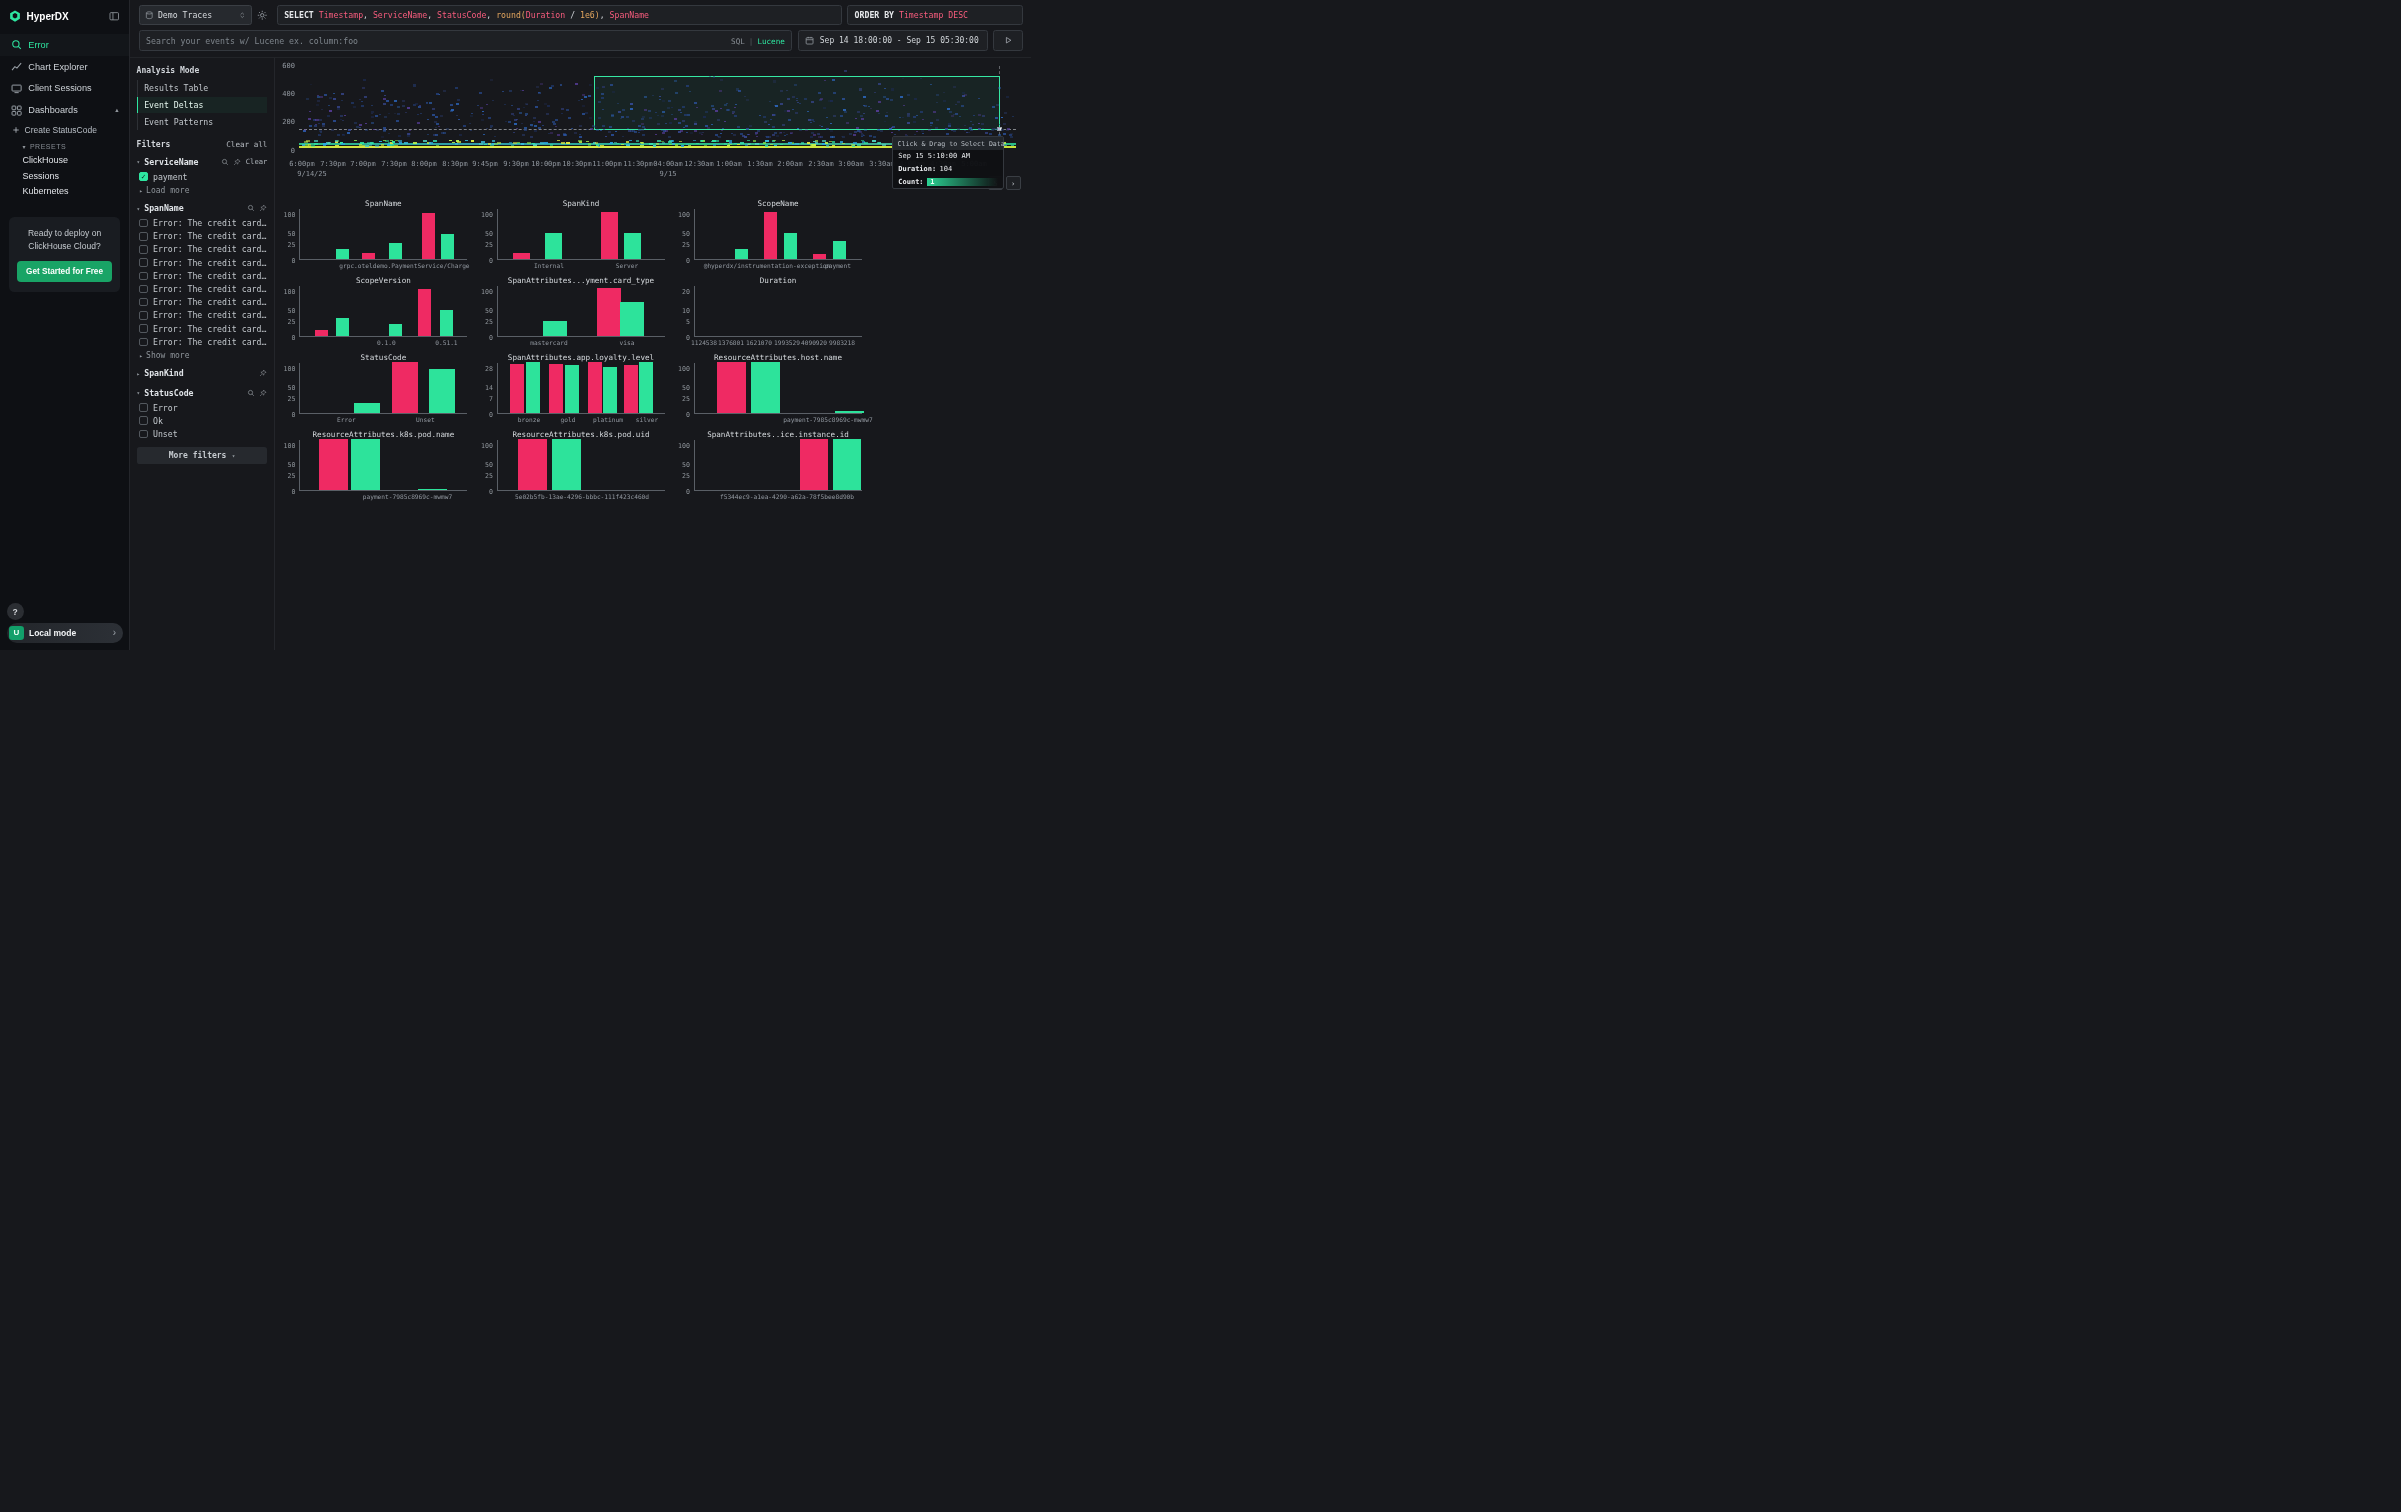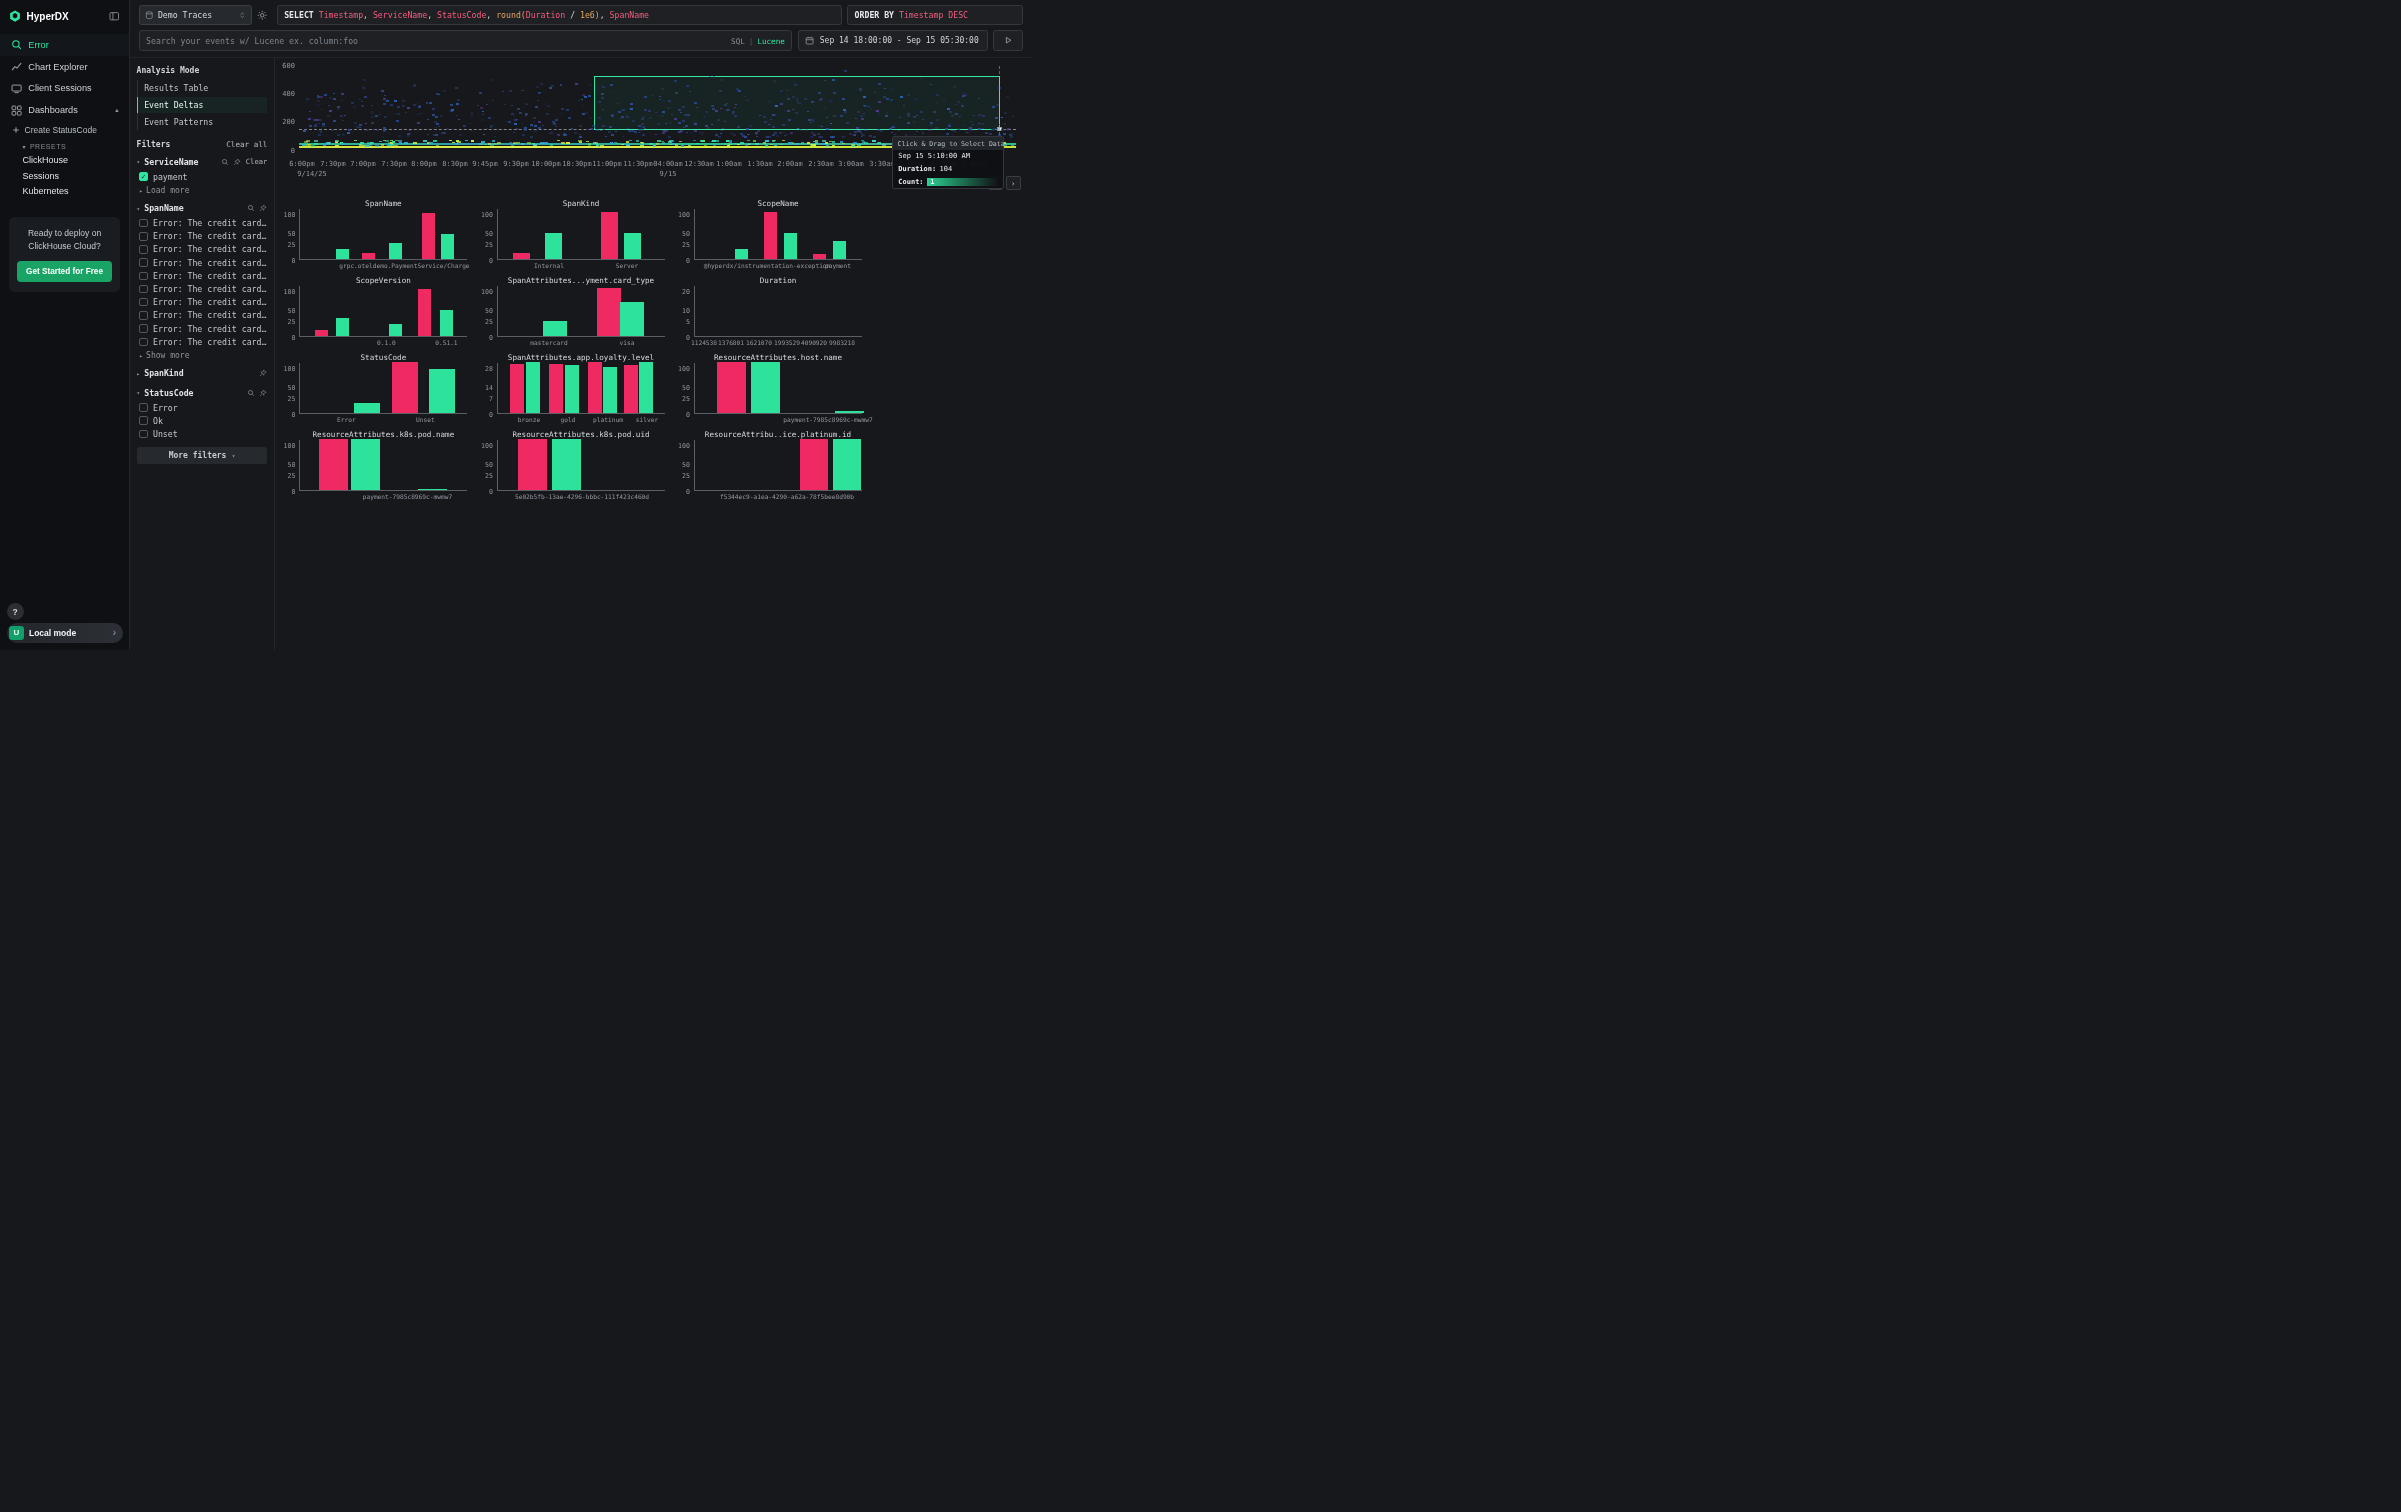--- a/index.html
+++ b/index.html
@@ -1497,21 +1497,21 @@
           <div class="mini-bar" style="left: 20px; width: 29px; height: 51px; background: rgb(239, 42, 99);"></div>
           <div class="mini-bar" style="left: 54px; width: 29px; height: 51px; background: rgb(45, 227, 155);"></div>
         </div>
         <div class="mini-ytick" style="top: 11.7px;">100</div>
         <div class="mini-ytick" style="top: 31px;">50</div>
         <div class="mini-ytick" style="top: 42px;">25</div>
         <div class="mini-ytick" style="top: 58px;">0</div>
         <div class="mini-xlabel" style="left: 115px;">5e02b5fb-13ae-4296-bbbc-111f423c460d</div>
       </div>
       <div class="mini" style="left: 390px; top: 372px;">
-        <div class="mini-title">ResourceAttribu..ice.platinum.id</div>
+        <div class="mini-title">SpanAttributes..ice.instance.id</div>
         <div class="mini-plot">
           <div class="mini-bar" style="left: 105px; width: 28px; height: 51px; background: rgb(239, 42, 99);"></div>
           <div class="mini-bar" style="left: 138px; width: 28px; height: 51px; background: rgb(45, 227, 155);"></div>
         </div>
         <div class="mini-ytick" style="top: 11.7px;">100</div>
         <div class="mini-ytick" style="top: 31px;">50</div>
         <div class="mini-ytick" style="top: 42px;">25</div>
         <div class="mini-ytick" style="top: 58px;">0</div>
         <div class="mini-xlabel" style="left: 123px;">f5344ec9-a1ea-4290-a62a-78f5bee8d90b</div>
       </div>

